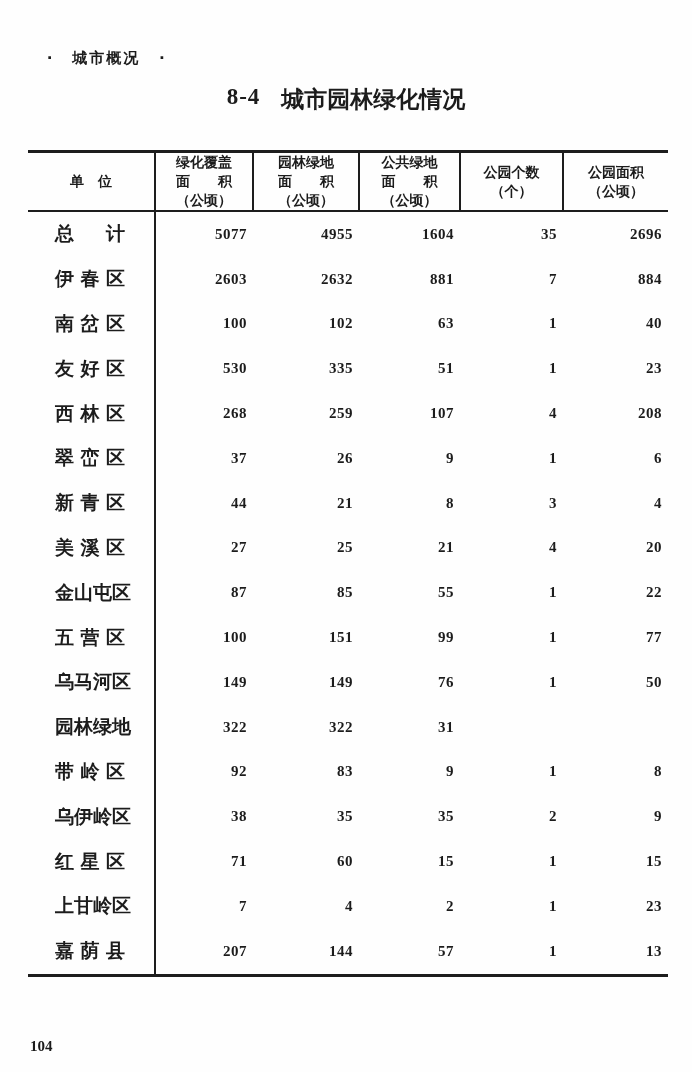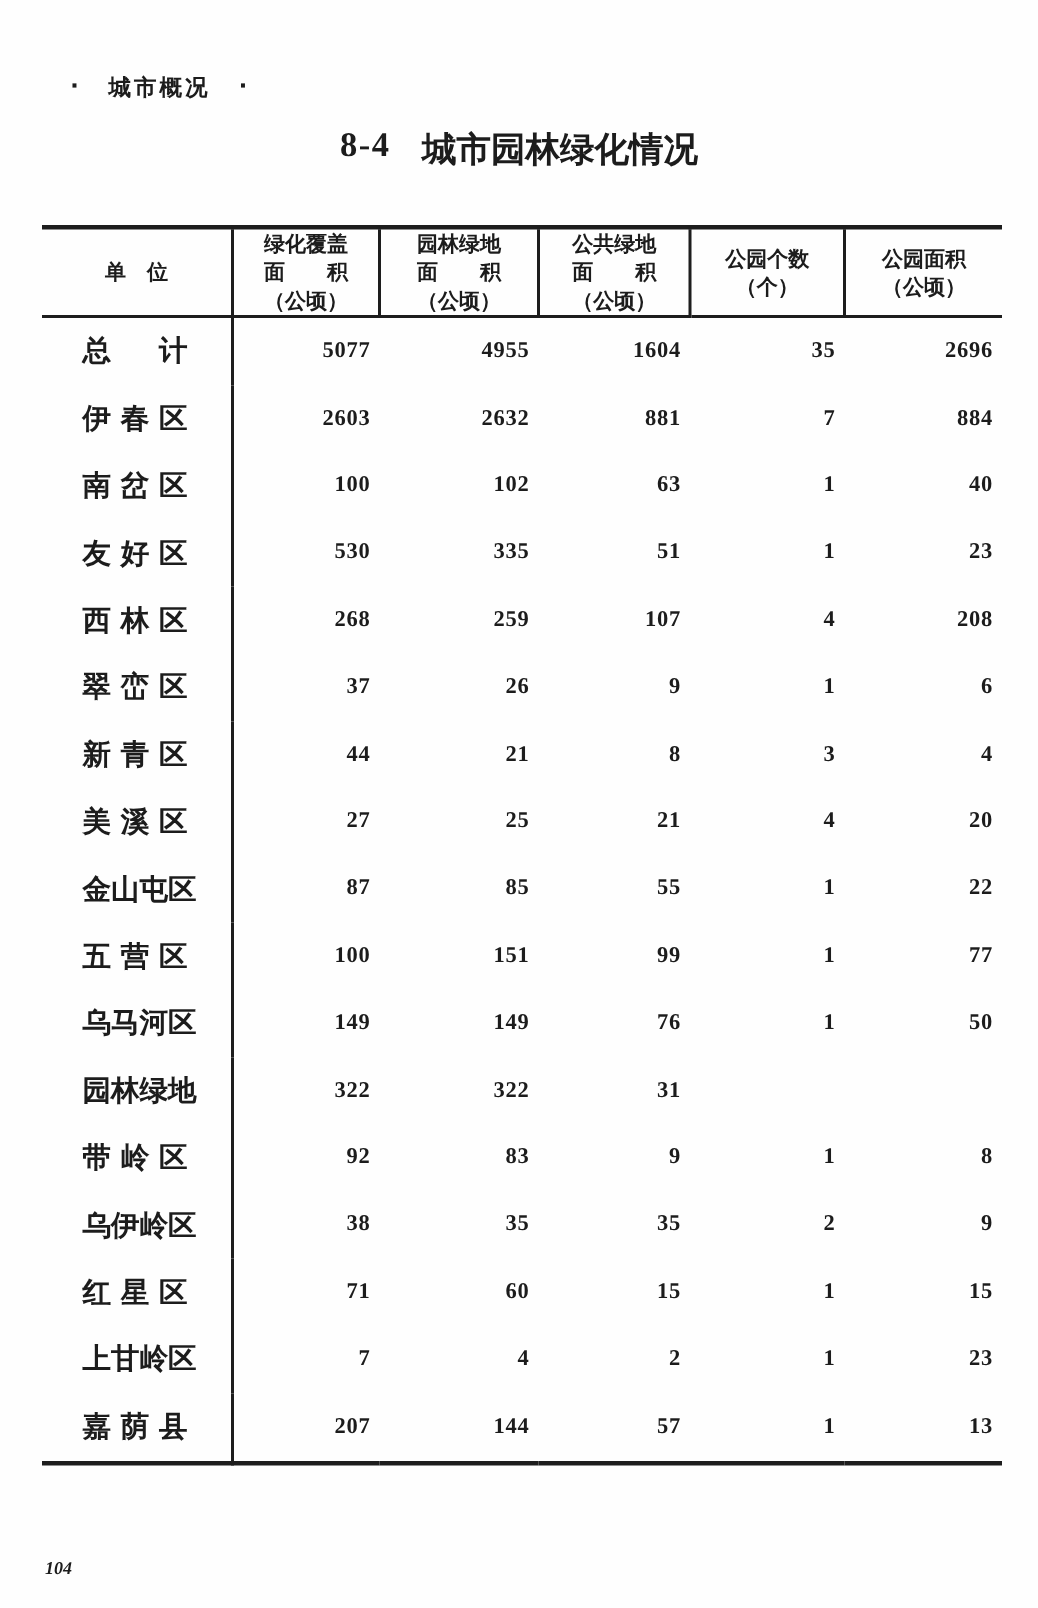--- a/index.html
+++ b/index.html
@@ -85,23 +85,22 @@
     font-family: "Liberation Serif", serif;
     font-weight: 600;
     font-size: 15px;
     letter-spacing: 0.5px;
   }
   .page-number {
     position: absolute;
     left: 30px;
     top: 1038px;
     font-family: "Liberation Serif", serif;
-    font-size: 12px;
-    font-weight: 600;
-    font-style: italic;
+    font-size: 15px;
+    font-weight: 600;
   }
 </style>
 </head>
 <body>
 
 <div class="page">
 
   <div class="section-marker">
     <span class="dot">·</span>
     <span>城市概况</span>

